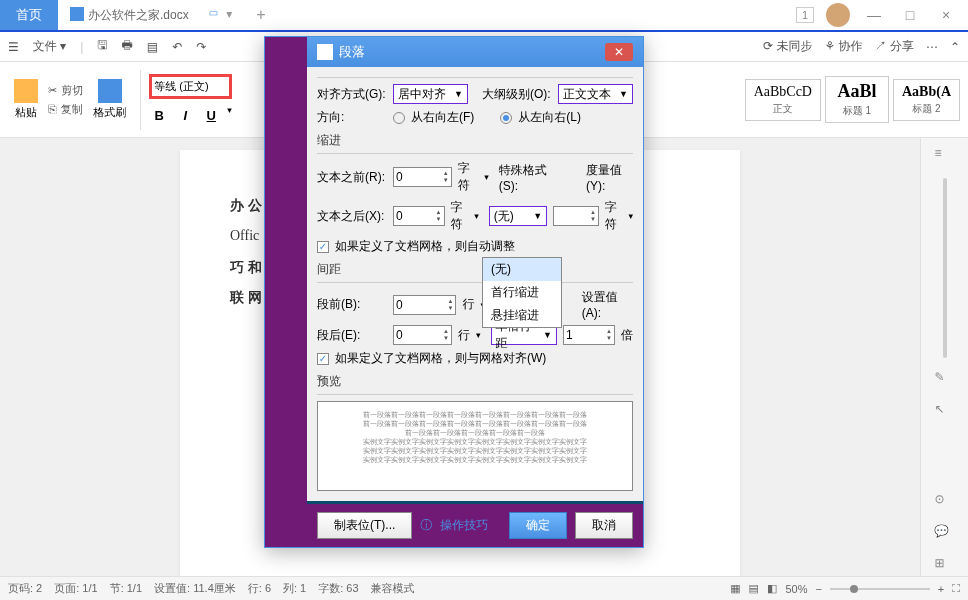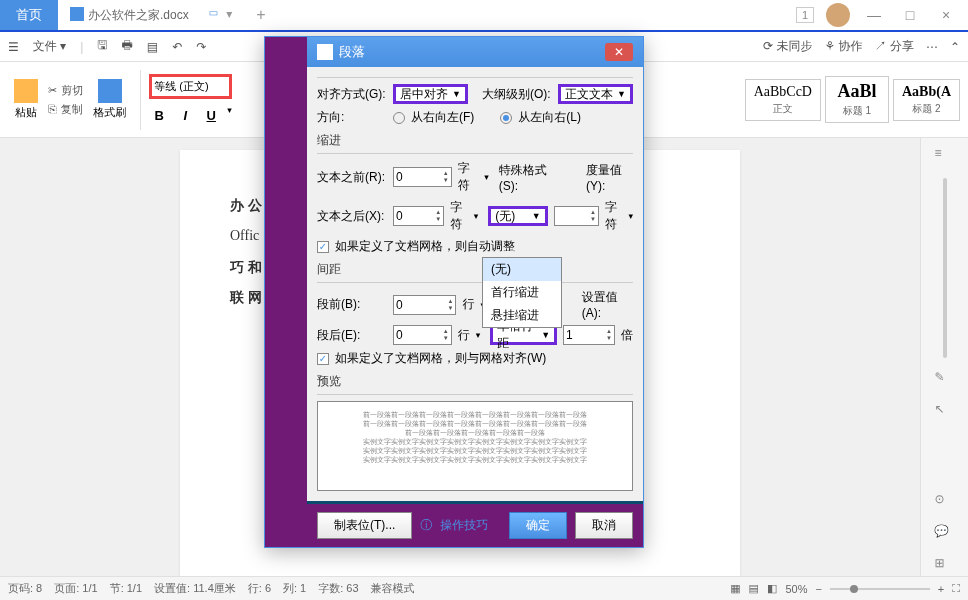--- a/index.html
+++ b/index.html
@@ -49,21 +49,21 @@
 .dialog-title-icon { width: 16px; height: 16px; background: #fff; margin-right: 6px; }
 .dialog-close { margin-left: auto; background: #d9534f; border-radius: 3px; width: 28px; height: 18px; color: #fff; text-align: center; line-height: 18px; font-size: 12px; }
 .dialog-body { padding: 10px; background: #f0f0f0; }
 .tabs { display: flex; border-bottom: 1px solid #ccc; margin-bottom: 8px; }
 .tab { padding: 5px 14px; border: 1px solid #ccc; background: #e8e8e8; margin-right: 2px; font-size: 12px; margin-bottom: -1px; }
 .tab.active { background: #f0f0f0; border-bottom-color: #f0f0f0; }
 .section-head { font-size: 12px; color: #333; margin: 6px 0 4px; }
 .section-line { border-top: 1px solid #ccc; margin-bottom: 6px; }
 .row { display: flex; align-items: center; gap: 6px; margin: 5px 0; font-size: 12px; }
 .row label { min-width: 70px; }
-.combo { border: 3px solid #6d28d9; background: #fff; padding: 1px 4px; font-size: 12px; height: 20px; display: flex; align-items: center; justify-content: space-between; }
+.combo { border: 1px solid #6d28d9; background: #fff; padding: 1px 4px; font-size: 12px; height: 20px; display: flex; align-items: center; justify-content: space-between; }
 .combo-arrow { font-size: 9px; }
 .spinner { border: 1px solid #888; background: #fff; width: 68px; height: 20px; display: flex; align-items: center; padding: 0 2px; justify-content: space-between; }
 .spinner-btns { display: flex; flex-direction: column; font-size: 6px; line-height: 7px; color: #555; }
 .radio { width: 12px; height: 12px; border: 1px solid #888; border-radius: 50%; display: inline-block; position: relative; }
 .radio.checked::after { content: ''; width: 6px; height: 6px; background: #4a90e2; border-radius: 50%; position: absolute; top: 2px; left: 2px; }
 .check { width: 12px; height: 12px; border: 1px solid #888; background: #fff; display: inline-flex; align-items: center; justify-content: center; font-size: 10px; color: #4a90e2; }
 .preview-box { border: 1px solid #888; background: #fff; height: 90px; padding: 8px 30px; margin-top: 4px; font-size: 7px; color: #888; line-height: 1.3; text-align: center; overflow: hidden; }
 .dialog-footer { display: flex; gap: 8px; padding: 8px 10px; border-top: 3px solid #0c4a6e; align-items: center; }
 .btn { border: 1px solid #888; background: linear-gradient(#fff, #e8e8e8); padding: 4px 16px; font-size: 12px; }
 .btn.primary { background: linear-gradient(#6eb8ff, #4a90e2); color: #fff; border-color: #3a7bc8; }
@@ -164,21 +164,21 @@
   <div style="width:4px;height:180px;background:#ccc;border-radius:2px"></div>
   <span class="rail-icon">✎</span>
   <span class="rail-icon">↖</span>
   <div style="flex:1"></div>
   <span class="rail-icon">⊙</span>
   <span class="rail-icon">💬</span>
   <span class="rail-icon">⊞</span>
 </div>
 
 <div class="statusbar">
-  <span>页码: 8</span>
+  <span>页码: 2</span>
   <span>页面: 1/1</span>
   <span>节: 1/1</span>
   <span>设置值: 11.4厘米</span>
   <span>行: 6</span>
   <span>列: 1</span>
   <span>字数: 63</span>
   <span>兼容模式</span>
   <div class="status-right">
     <span>▦</span>
     <span>▤</span>

